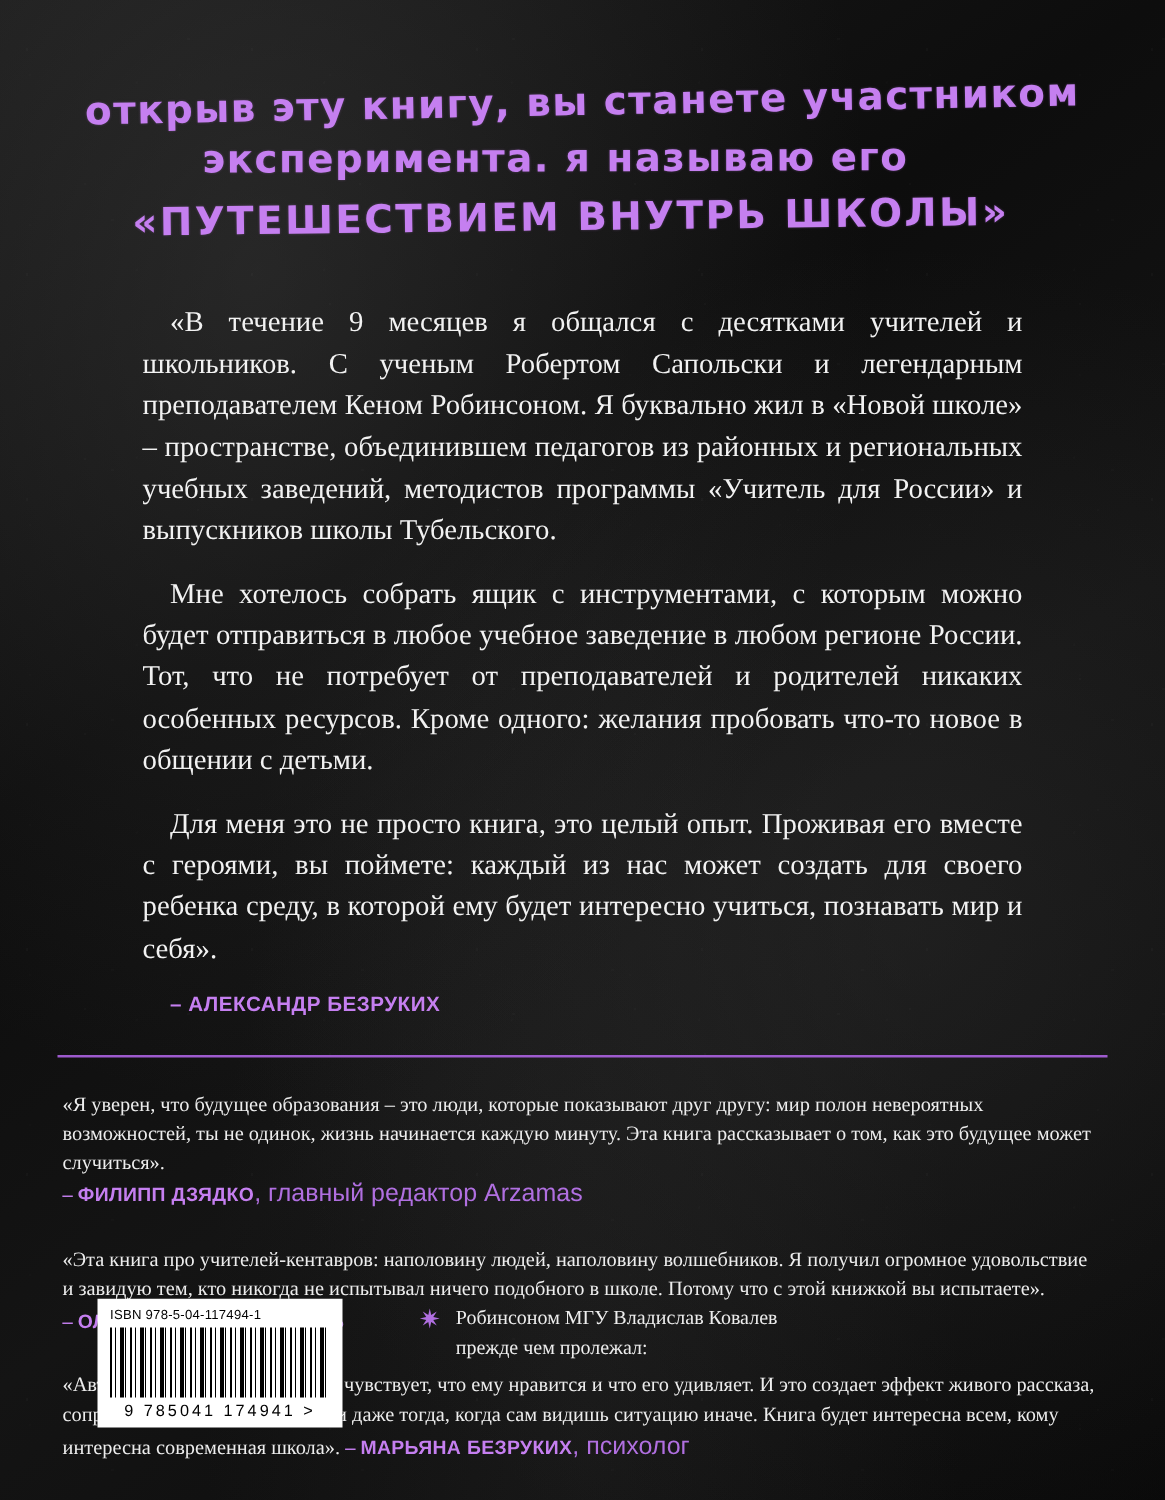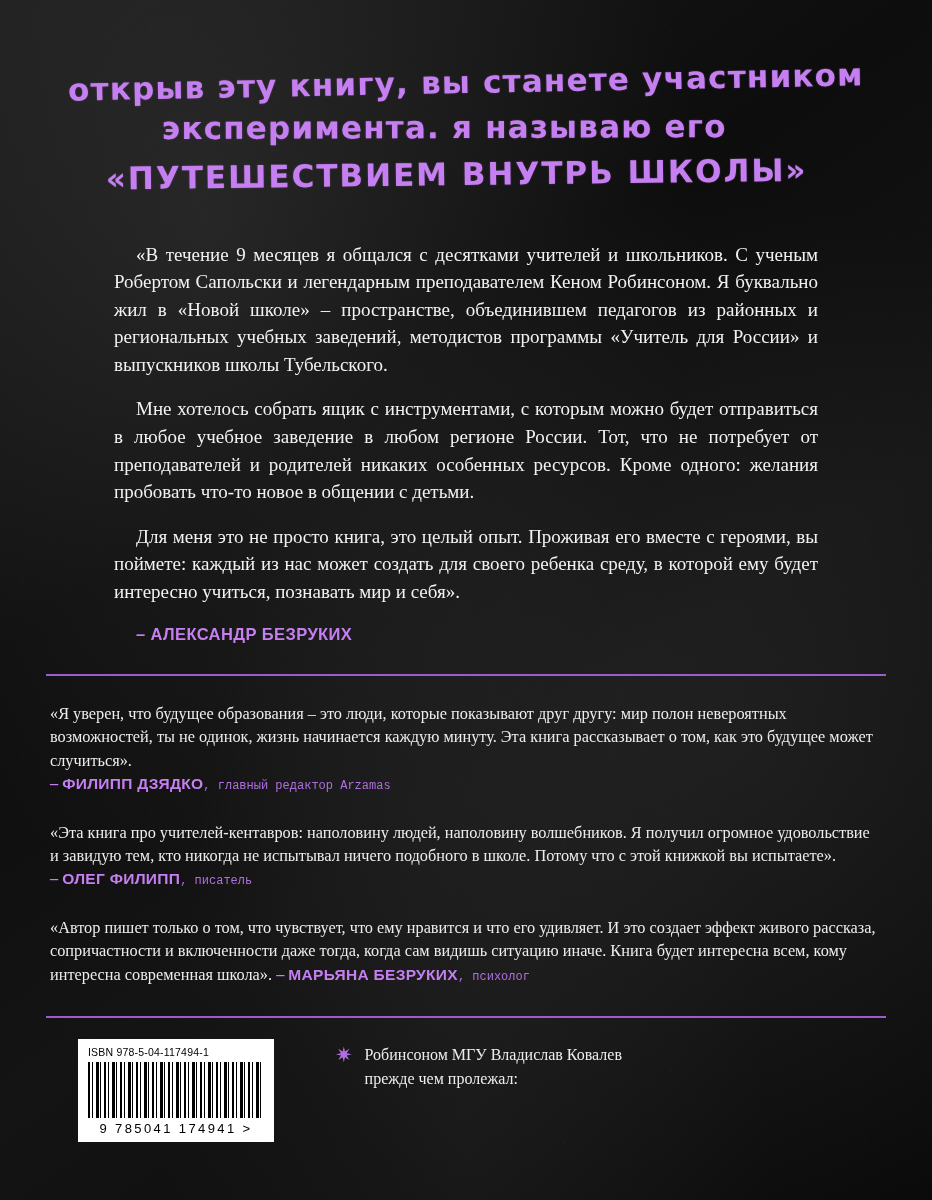--- a/index.html
+++ b/index.html
@@ -67,21 +67,21 @@
   .headline .l1 { display:block; font-size: 31px; transform: rotate(-0.6deg); }
   .headline .l2 { display:block; font-size: 31px; margin-top: 4px; transform: rotate(0.3deg) translateX(-22px); }
   .headline .l3 { display:block; font-size: 31px; margin-top: 6px; text-transform: uppercase; letter-spacing: 2px; transform: rotate(-0.2deg) translateX(-10px); }
 
   
   .main-quote {
     margin-top: 46px;
     padding: 0 68px 0 68px;
     color: #f2f2f2;
     font-family: "Liberation Serif", serif;
-    font-size: 19px;
+    font-size: 23px;
     line-height: 1.45;
     text-align: justify;
   }
   .main-quote p { margin: 0 0 17px 0; text-indent: 22px; }
   .main-quote p:last-of-type { margin-bottom: 0; }
 
   .author-main {
     margin-top: 20px;
     padding-left: 90px;
     color: #c57ff0;
@@ -112,22 +112,22 @@
   .endorse:last-child { margin-bottom: 0; }
   .endorse .attr-name {
     color: #c57ff0;
     font-family: "Liberation Sans", sans-serif;
     font-weight: 700;
     font-size: 15.5px;
     letter-spacing: .3px;
   }
   .endorse .attr-role {
     color: #b06fe0;
-    font-family: Liberation Mono, monospace;
-    font-size: 12px;
+    font-family: Liberation Sans, sans-serif;
+    font-size: 20px;
   }
   .endorse .dash { color:#c57ff0; font-weight:700; }
   .inline-attr { display: inline; }
 
   
   .bottom {
     position: absolute;
     left: 0; right: 0;
     bottom: 58px;
     z-index: 3;

